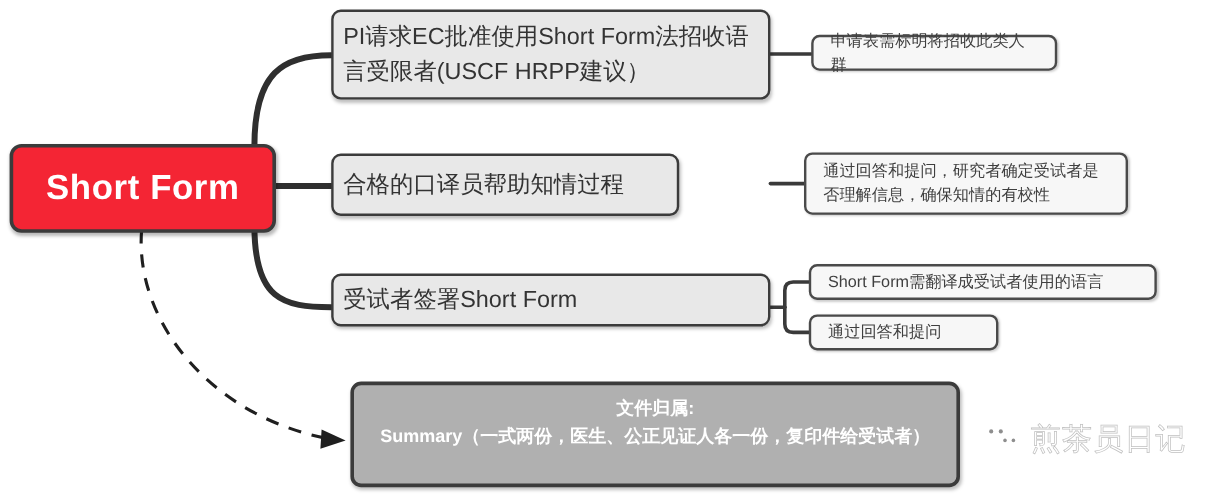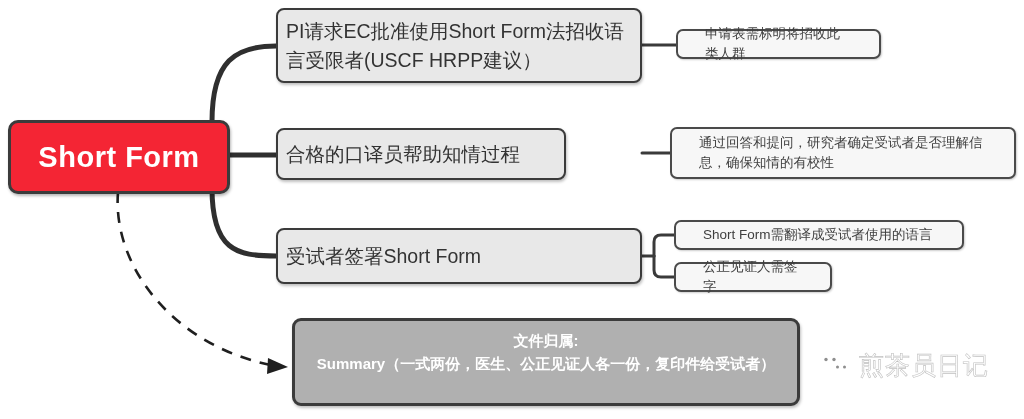--- a/index.html
+++ b/index.html
@@ -66,21 +66,21 @@
     font-size: 19.5px;
     line-height: 1.45;
   }
 
   
   .node-l2 {
     background: #f7f7f7;
     border: 2px solid #4a4a4a;
     border-radius: 7px;
     box-shadow: 1px 1px 2px rgba(0,0,0,0.2);
-    padding: 0 27px;
+    padding: 0 14px;
   }
   .node-l2 .txt {
     color: #3f3f3f;
     font-size: 13.5px;
     line-height: 1.45;
   }
 
   
   .node-summary {
     left: 292px;
@@ -99,24 +99,24 @@
     font-weight: bold;
     font-size: 15px;
     line-height: 1.52;
     text-align: center;
     white-space: nowrap;
   }
 
   
   #n1 { left: 276px; top: 8px;   width: 366px; height: 75px; }
   #n2 { left: 276px; top: 128px; width: 290px; height: 52px; }
-  #n3 { left: 276px; top: 228px; width: 366px; height: 56px; }
+  #n3 { left: 276px; top: 228px; width: 366px; height: 44px; }
 
   #s1 { left: 676px; top: 29px;  width: 205px; height: 30px; }
-  #s2 { left: 670px; top: 127px; width: 346px; height: 52px; }
+  #s2 { left: 670px; top: 127px; width: 270px; height: 52px; }
   #s3 { left: 674px; top: 220px; width: 290px; height: 30px; }
   #s4 { left: 674px; top: 262px; width: 158px; height: 30px; }
 
   
   #watermark {
     position: absolute;
     left: 818px;
     top: 349px;
     display: flex;
     align-items: center;
@@ -174,21 +174,21 @@
   <div id="s1" class="node node-l2">
     <span class="txt">申请表需标明将招收此类人群</span>
   </div>
   <div id="s2" class="node node-l2">
     <span class="txt">通过回答和提问，研究者确定受试者是否理解信息，确保知情的有校性</span>
   </div>
   <div id="s3" class="node node-l2">
     <span class="txt">Short Form需翻译成受试者使用的语言</span>
   </div>
   <div id="s4" class="node node-l2">
-    <span class="txt">公正见证人需签字</span>
+    <span class="txt">通过回答和提问</span>
   </div>
 
   <div class="node node-summary">
     <div class="sline">文件归属:</div>
     <div class="sline">Summary（一式两份，医生、公正见证人各一份，复印件给受试者）</div>
   </div>
 
   <div id="watermark">
     <svg width="34" height="29" viewBox="0 0 34 29">
       <g fill="rgba(255,255,255,0.88)">

